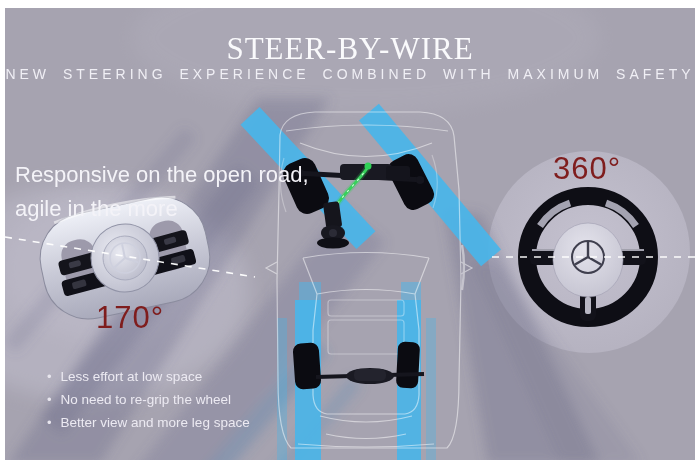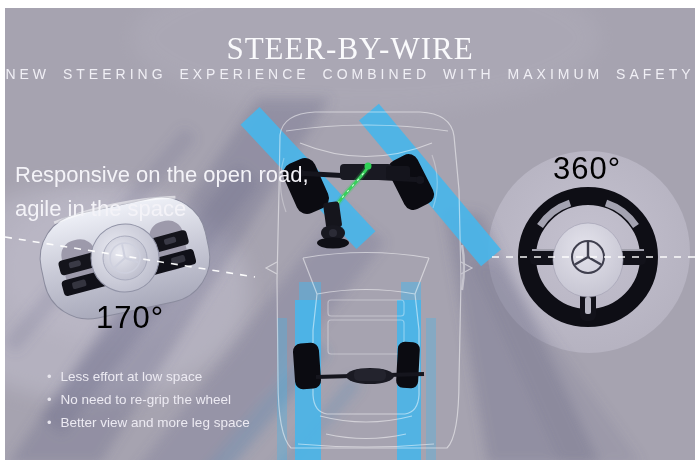--- a/index.html
+++ b/index.html
@@ -19,21 +19,21 @@
   }
   .subtitle{
     font-size:14px;font-weight:400;letter-spacing:4px;word-spacing:5px;
     color:#f0eff5;white-space:nowrap;
   }
   .intro{
     position:absolute;left:10px;top:134px;z-index:5;
     font-size:22px;line-height:1.55;color:#f4f3f8;margin-top:16px;
   }
   .deg{
-    position:absolute;z-index:6;color:#000000;font-size:31px;font-weight:400;
+    position:absolute;z-index:6;color:#7f1d1d;font-size:31px;font-weight:400;
     letter-spacing:1px;text-align:center;
   }
   .deg-170{left:60px;top:292px;width:130px;}
   .deg-360{left:512px;top:143px;width:140px;}
   .bullets{
     position:absolute;left:42px;top:362px;z-index:6;margin:0;padding:0;list-style:none;
     font-size:13.5px;color:#eceaf2;
   }
   .bullets li{display:flex;align-items:baseline;margin-bottom:8px;line-height:1.1;}
   .bullets li .dot{margin-right:9px;font-size:13px;color:#e8e6ee;}
@@ -222,21 +222,21 @@
       </g>
     </svg>
 
     <div class="header">
       <h1 class="title">STEER-BY-WIRE</h1>
       <div class="subtitle">NEW STEERING EXPERIENCE COMBINED WITH MAXIMUM SAFETY</div>
     </div>
 
     <div class="intro">
       <div>Responsive on the open road,</div>
-      <div>agile in the space</div>
+      <div>agile in the more</div>
     </div>
 
     <div class="deg deg-170">170°</div>
     <div class="deg deg-360">360°</div>
 
     <ul class="bullets">
       <li>
         <span class="dot">•</span>
         <span>Less effort at low space</span>
       </li>

